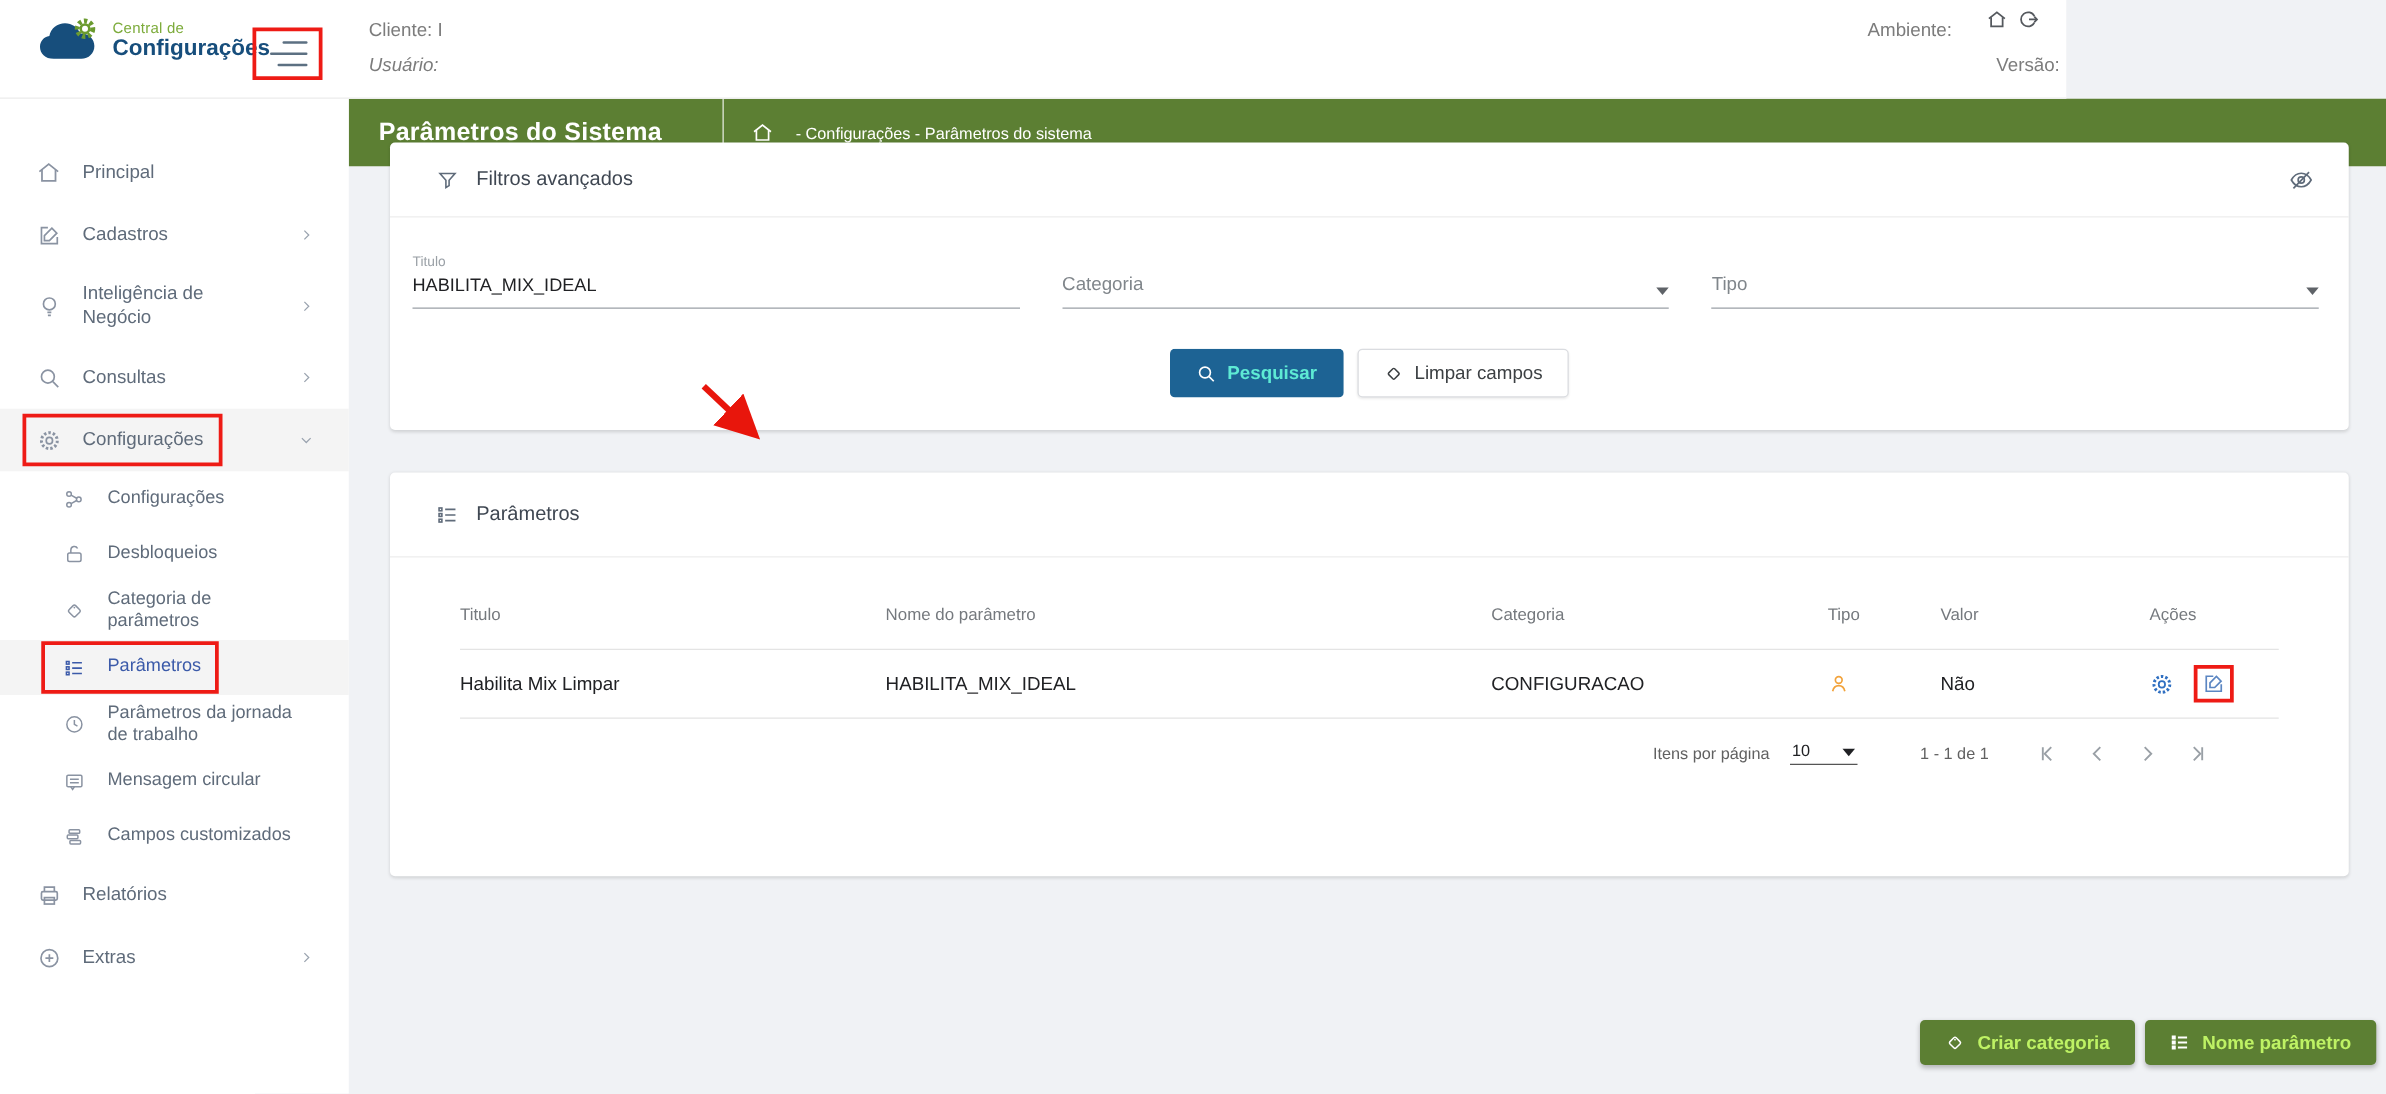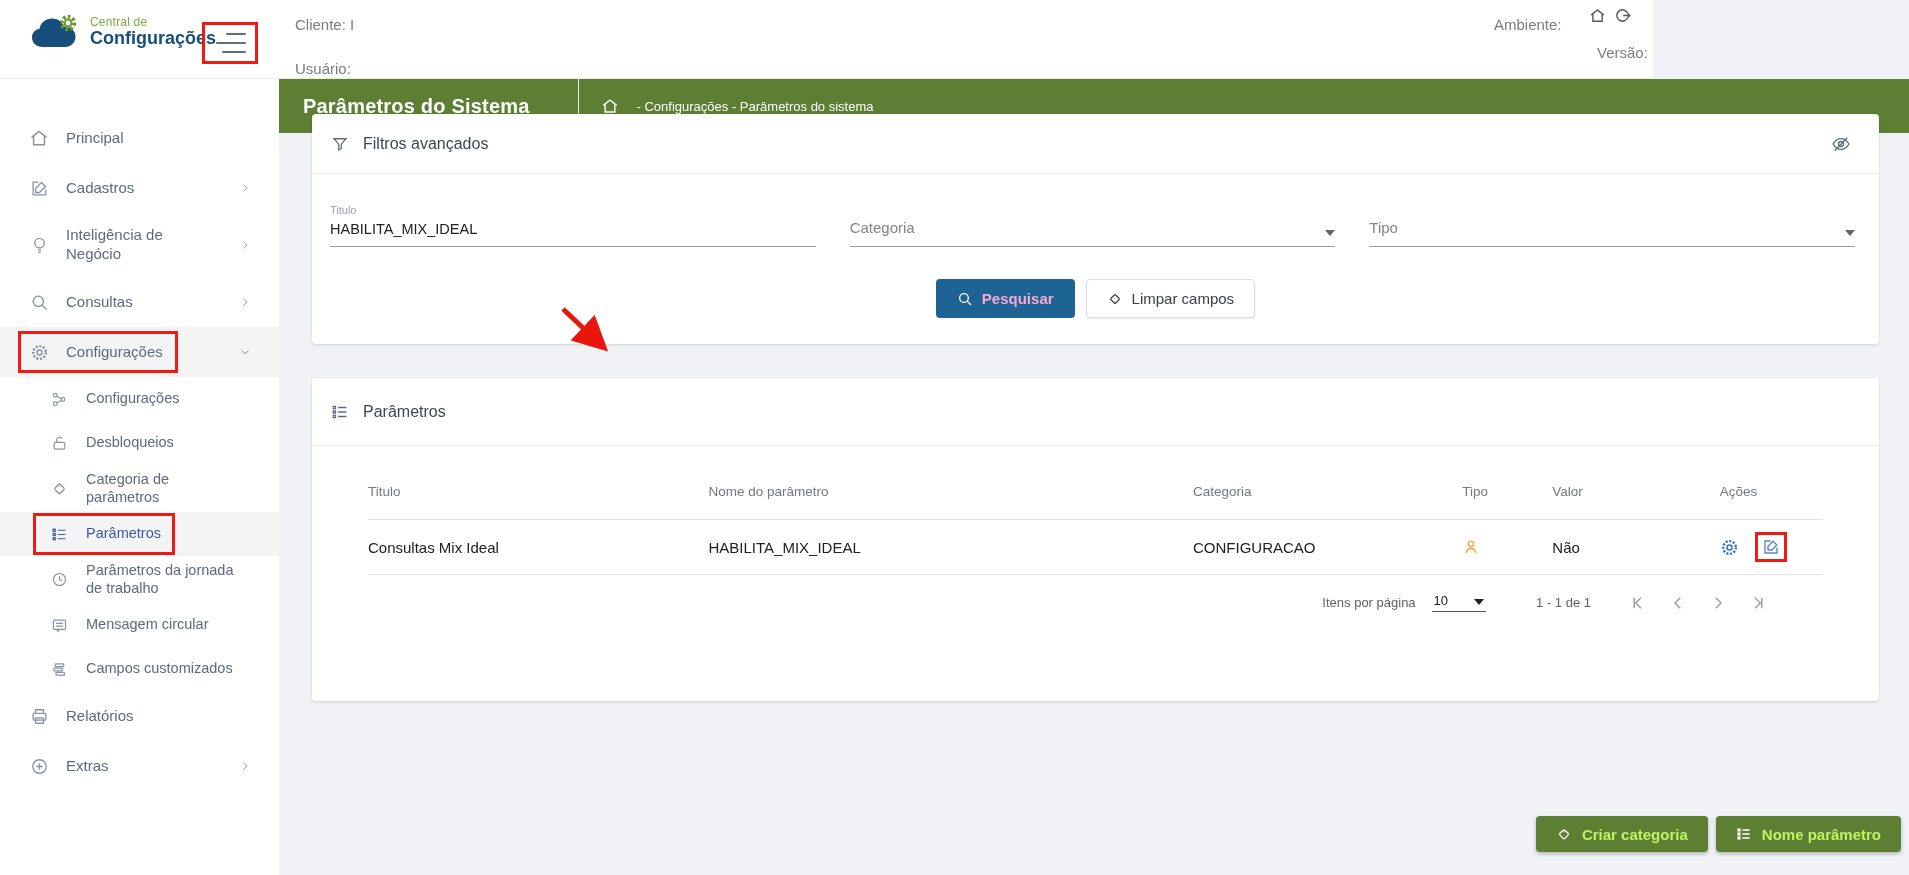--- a/index.html
+++ b/index.html
@@ -40,36 +40,36 @@
   .ann-box { position:absolute; border:3px solid #ee1b15; pointer-events:none; z-index:5; }
 
   
   .main { position:absolute; top:79px; left:279px; right:0; bottom:0; background:#f0f2f5; }
   .page-header { height:54px; background:#5c7f33; display:flex; align-items:center; color:#fff; }
   .page-header .title { font-size:20px; font-weight:bold; padding:0 48px 0 24px; letter-spacing:.2px; }
   .page-header .vdiv { width:1px; height:54px; background:#ffffff; opacity:.85; }
   .page-header .crumb { display:flex; align-items:center; gap:18px; padding-left:22px; font-size:13px; }
 
   .card { position:absolute; left:33px; width:1567px; background:#fff; border-radius:4px; box-shadow:0 1px 3px rgba(0,0,0,.14); }
-  .card-head { display:flex; align-items:center; gap:14px; padding:0 28px 0 19px; color:#3f4752; font-size:16px; }
+  .card-head { display:flex; align-items:center; gap:14px; padding:0 28px 0 37px; color:#3f4752; font-size:16px; }
   .card-head .spacer { flex:1; }
 
   
   .filter-card { top:35px; height:230px; }
   .filter-card .card-head { height:60px; border-bottom:1px solid #ededed; }
   .fields { display:flex; padding:30px 24px 0 18px; gap:34px; }
   .field { flex:1; position:relative; border-bottom:1px solid #9aa0a6; padding-bottom:8px; }
   .field .flabel { font-size:11px; color:#9aa0a6; margin-bottom:4px; }
   .field input { border:none; outline:none; width:100%; font-size:14.5px; color:#202124; font-family:"Liberation Sans",sans-serif; background:transparent; }
   .field.select { display:flex; align-items:flex-end; justify-content:space-between; padding-bottom:10px; cursor:pointer; }
   .field.select .ph { font-size:15px; color:#80868b; }
   .caret { width:0; height:0; border-left:5px solid transparent; border-right:5px solid transparent; border-top:6px solid #5f6368; }
   .btn-row { display:flex; justify-content:center; gap:11px; margin-top:32px; }
   .btn { display:inline-flex; align-items:center; gap:9px; height:39px; padding:0 20px; border-radius:4px; font-size:15px; font-weight:bold; cursor:pointer; border:1px solid transparent; }
-  .btn-primary { background:#1d6394; color:#f9a8d4; }
+  .btn-primary { background:#1d6394; color:#5eead4; }
   .btn-secondary { background:#fff; color:#3c4043; border:1px solid #dadce0; box-shadow:0 1px 2px rgba(0,0,0,.08); font-weight:normal; font-size:15px; }
 
   
   .arrow-ann { position:absolute; left:276px; top:222px; z-index:40; pointer-events:none; }
 
   
   .params-card { top:299px; height:323px; }
   .params-card .card-head { height:68px; border-bottom:1px solid #ededed; }
   .ptable { padding:18px 56px 0 56px; }
   .trow { display:flex; align-items:center; }
@@ -111,21 +111,21 @@
 
   <div class="hamburger-wrap">
     <div class="hamburger">
         <span></span>
         <span></span>
         <span></span>
       </div>
   </div>
 
   <div class="topbar-label" style="left:295px; top:16px;">Cliente: I</div>
-  <div class="topbar-label" style="left:295px; top:60px;">Usuário:</div>
+  <div class="topbar-label" style="left:295px; top:44px;font-style:italic;">Usuário:</div>
   <div class="topbar-label" style="left:1494px; top:16px;">Ambiente:</div>
   <div class="topbar-label" style="left:1597px; top:44px;">Versão:</div>
 
   <div class="topbar-icons">
     <span class="icbtn">
       <svg width="17" height="17" viewBox="0 0 24 24" fill="none" stroke="currentColor" stroke-width="2">
           <path d="M3 11.2 L12 4 l9 7.2"></path>
           <path d="M5.5 9.5 V20 h13 V9.5"></path>
         </svg>
     </span>
@@ -404,21 +404,21 @@
     <div class="ptable">
       <div class="trow head">
         <div class="c-titulo">Titulo</div>
         <div class="c-nome">Nome do parâmetro</div>
         <div class="c-cat">Categoria</div>
         <div class="c-tipo">Tipo</div>
         <div class="c-valor">Valor</div>
         <div class="c-acoes">Ações</div>
       </div>
       <div class="trow data">
-        <div class="c-titulo">Consultas Mix Ideal</div>
+        <div class="c-titulo">Habilita Mix Limpar</div>
         <div class="c-nome">HABILITA_MIX_IDEAL</div>
         <div class="c-cat">CONFIGURACAO</div>
         <div class="c-tipo">
           <span>
             <svg width="18" height="18" viewBox="0 0 24 24" fill="none" stroke="#f2a33c" stroke-width="1.8">
                 <circle cx="12" cy="8" r="3.6"></circle>
                 <path d="M5.5 20 c1-4.5 4-6 6.5-6 s5.5 1.5 6.5 6"></path>
               </svg>
           </span>
         </div>

